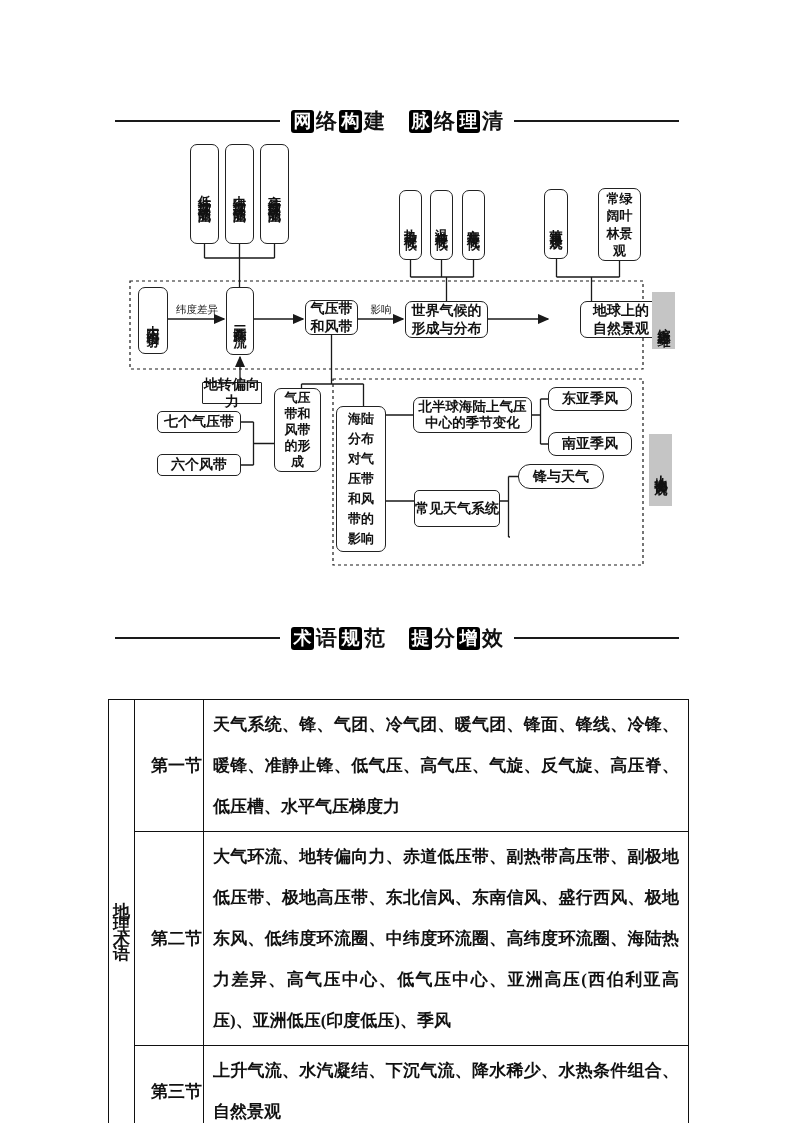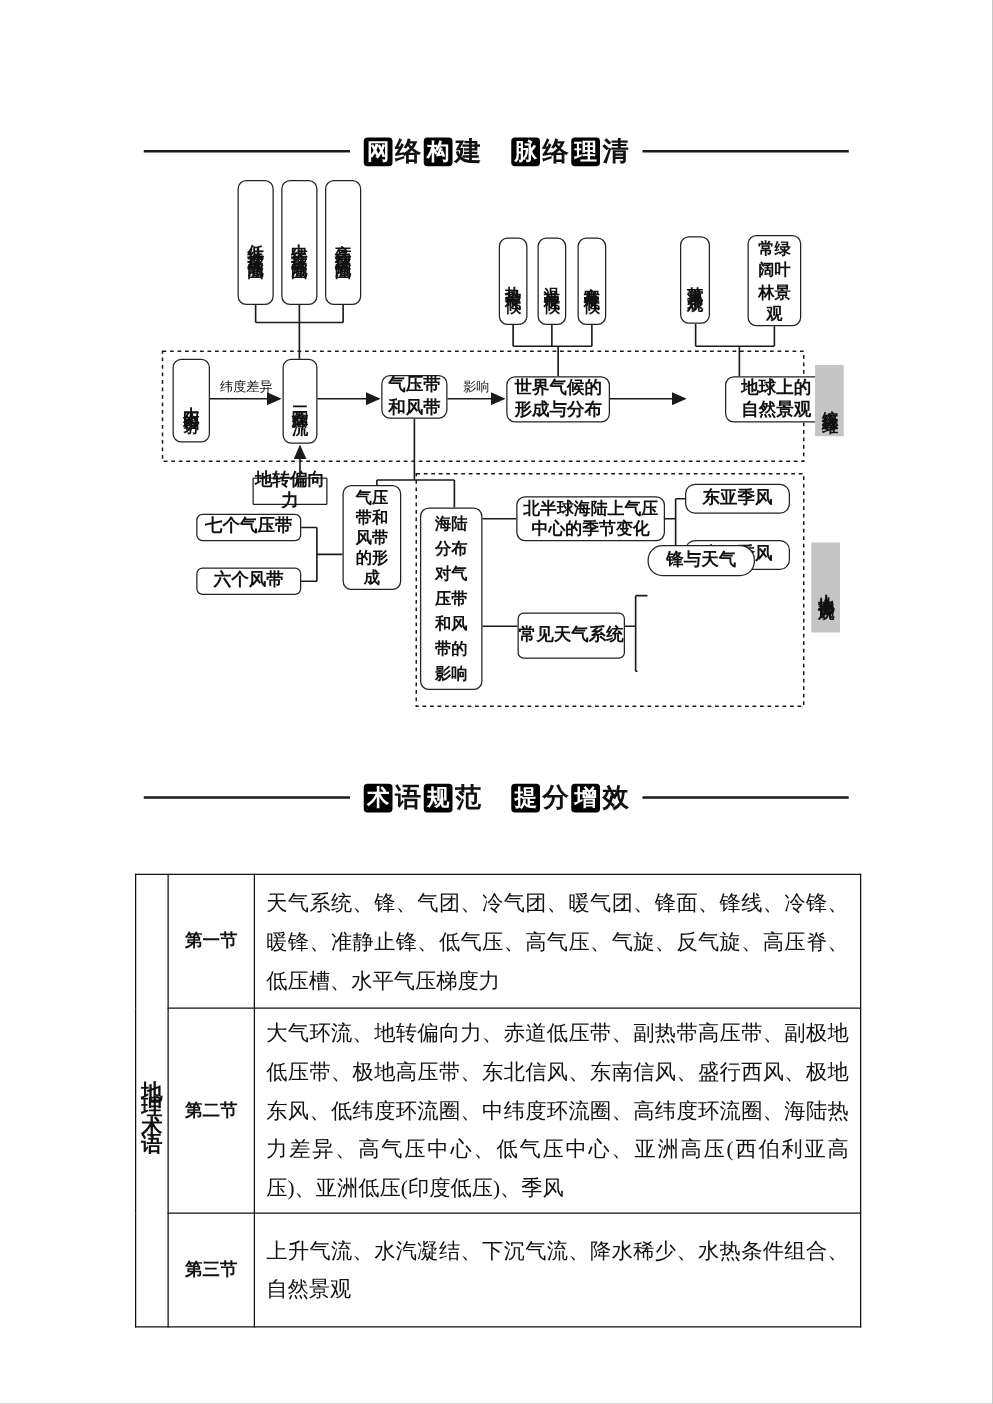--- a/index.html
+++ b/index.html
@@ -46,40 +46,40 @@
   #n-earth{left:580px;top:301px;width:82px;height:37px}
   #n-coriolis{left:202px;top:382px;width:60px;height:22px;border-radius:1px}
   #n-seven{left:157px;top:411px;width:84px;height:22px;border-radius:5px}
   #n-six{left:157px;top:454px;width:84px;height:22px;border-radius:5px}
   #n-formation{left:274px;top:388px;width:47px;height:84px;line-height:1.22}
   #n-landsea{left:336px;top:406px;width:50px;height:146px;line-height:1.55}
   #n-north{left:413px;top:397px;width:119px;height:36px;font-size:13.5px}
   #n-east{left:548px;top:387px;width:84px;height:24px;border-radius:8px}
   #n-south{left:548px;top:432px;width:84px;height:24px;border-radius:8px}
   #n-wsys{left:414px;top:490px;width:86px;height:37px;border-radius:5px}
-  #n-front{left:518px;top:436px;width:86px;height:25px;border-radius:12px}
+  #n-front{left:518px;top:464px;width:86px;height:25px;border-radius:12px}
   #n-cyclone{left:510px;top:510px;width:98px;height:54px;line-height:1.3}
   .sideLabel{
     position:absolute;background:var(--sidebg,#c5c5c5);writing-mode:vertical-rl;text-orientation:upright;
     font-size:13px;font-weight:600;letter-spacing:2px;display:flex;align-items:center;justify-content:center;
   }
   #lbl-comprehensive{left:652px;top:292px;width:23px;height:57px}
   #lbl-humanland{left:649px;top:434px;width:23px;height:72px}
   .edgeLabel{position:absolute;font-size:10.5px;font-weight:normal;text-align:center;
     font-family:"Liberation Sans","DejaVu Sans",sans-serif;}
   #el-lat{left:170px;top:303px;width:54px}
   #el-inf{left:362px;top:303px;width:38px}
   
   .terms-table{position:absolute;left:108px;top:699px;width:581px;border-collapse:collapse;table-layout:fixed;}
   .terms-table td{border:1.5px solid #111;vertical-align:middle;}
   .th-col{width:23px;text-align:center;}
   .vert-th{writing-mode:vertical-rl;text-orientation:upright;font-size:17px;font-weight:bold;
     letter-spacing:14px;display:inline-block;}
-  .sec-col{width:66px;text-align:center;font-size:14px;font-weight:bold;}
-  .terms-col{font-size:17px;font-weight:normal;line-height:31px;padding:4px 9px;text-align:justify;}
+  .sec-col{width:66px;text-align:right;font-size:17px;font-weight:bold;}
+  .terms-col{font-size:17px;font-weight:bold;line-height:41px;padding:4px 9px;text-align:justify;}
   #tr-1{height:107px}#tr-2{height:124px}#tr-3{height:91px}
 </style>
 </head>
 <body>
 
 <div class="page">
 
   <svg class="wires" width="794" height="1123" viewBox="0 0 794 1123">
     <defs>
       <marker id="ah" markerWidth="9" markerHeight="8" refX="8" refY="4" orient="auto">

